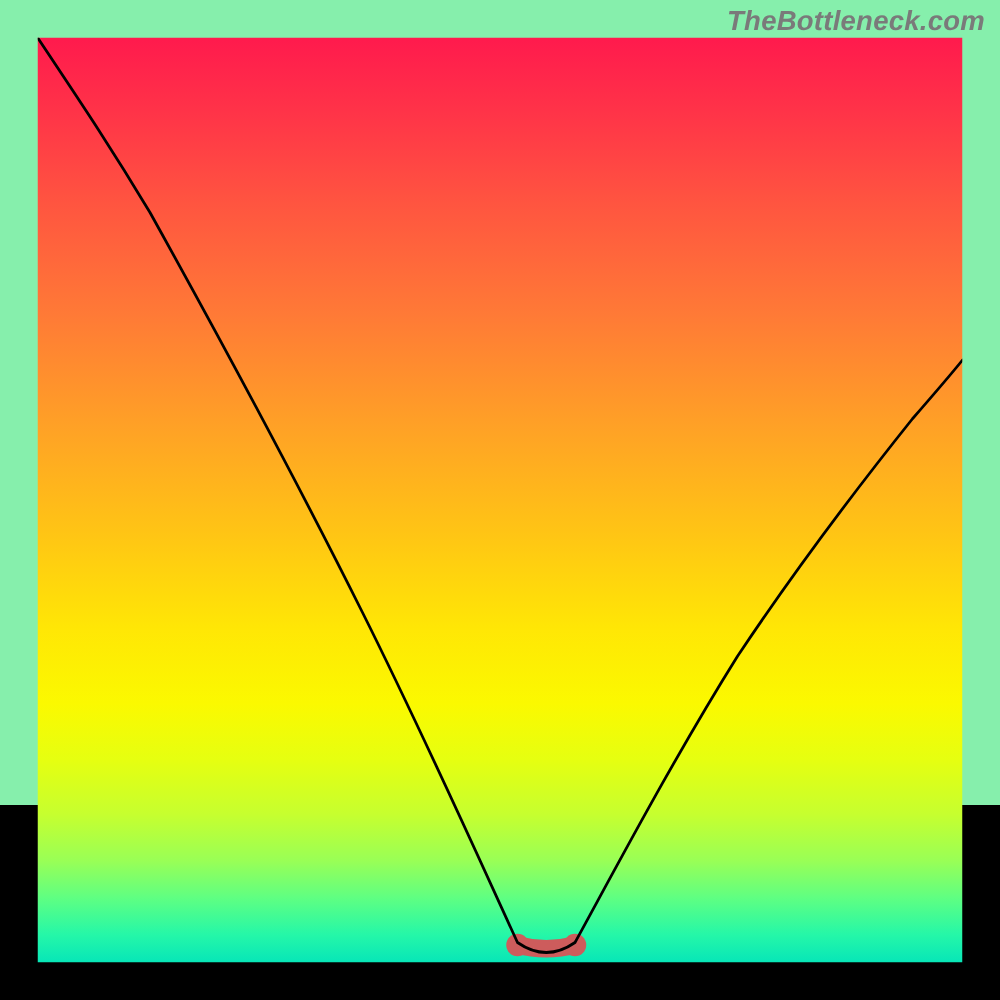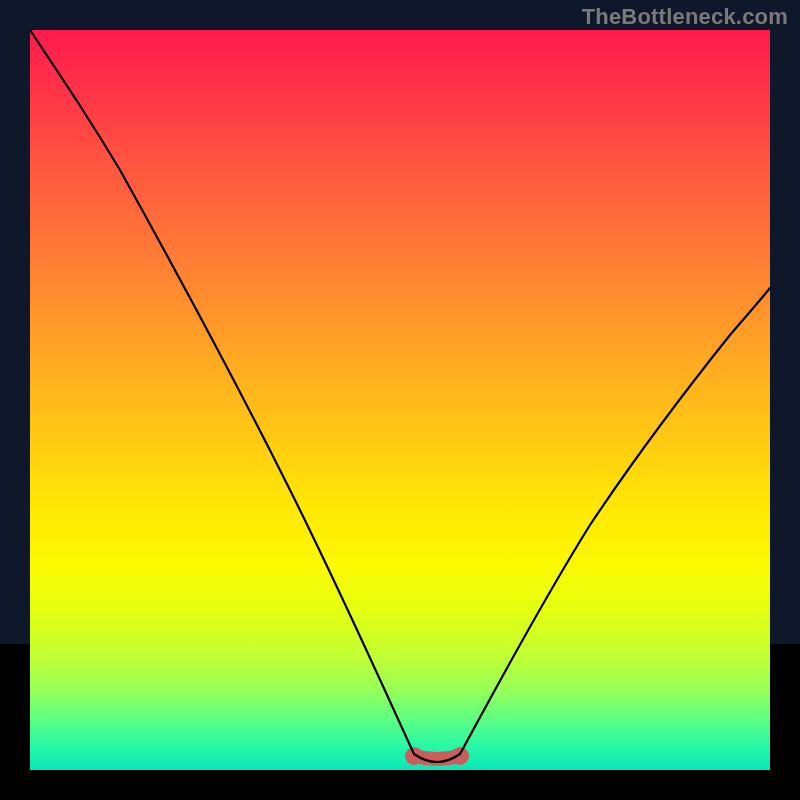--- a/index.html
+++ b/index.html
@@ -8,21 +8,22 @@
     width: 800px;
     height: 800px;
     background: #000;
     overflow: hidden;
     font-family: Arial, Helvetica, sans-serif;
   }
   .frame {
     position: relative;
     width: 800px;
     height: 644px;
-    background: #0f172a;
+    background: #86efac;
+    font-style: italic;
   }
   .watermark {
     position: absolute;
     top: 4px;
     right: 12px;
     color: #7a7a7a;
     font-size: 22px;
     font-weight: 600;
     letter-spacing: 0.2px;
     z-index: 50;

